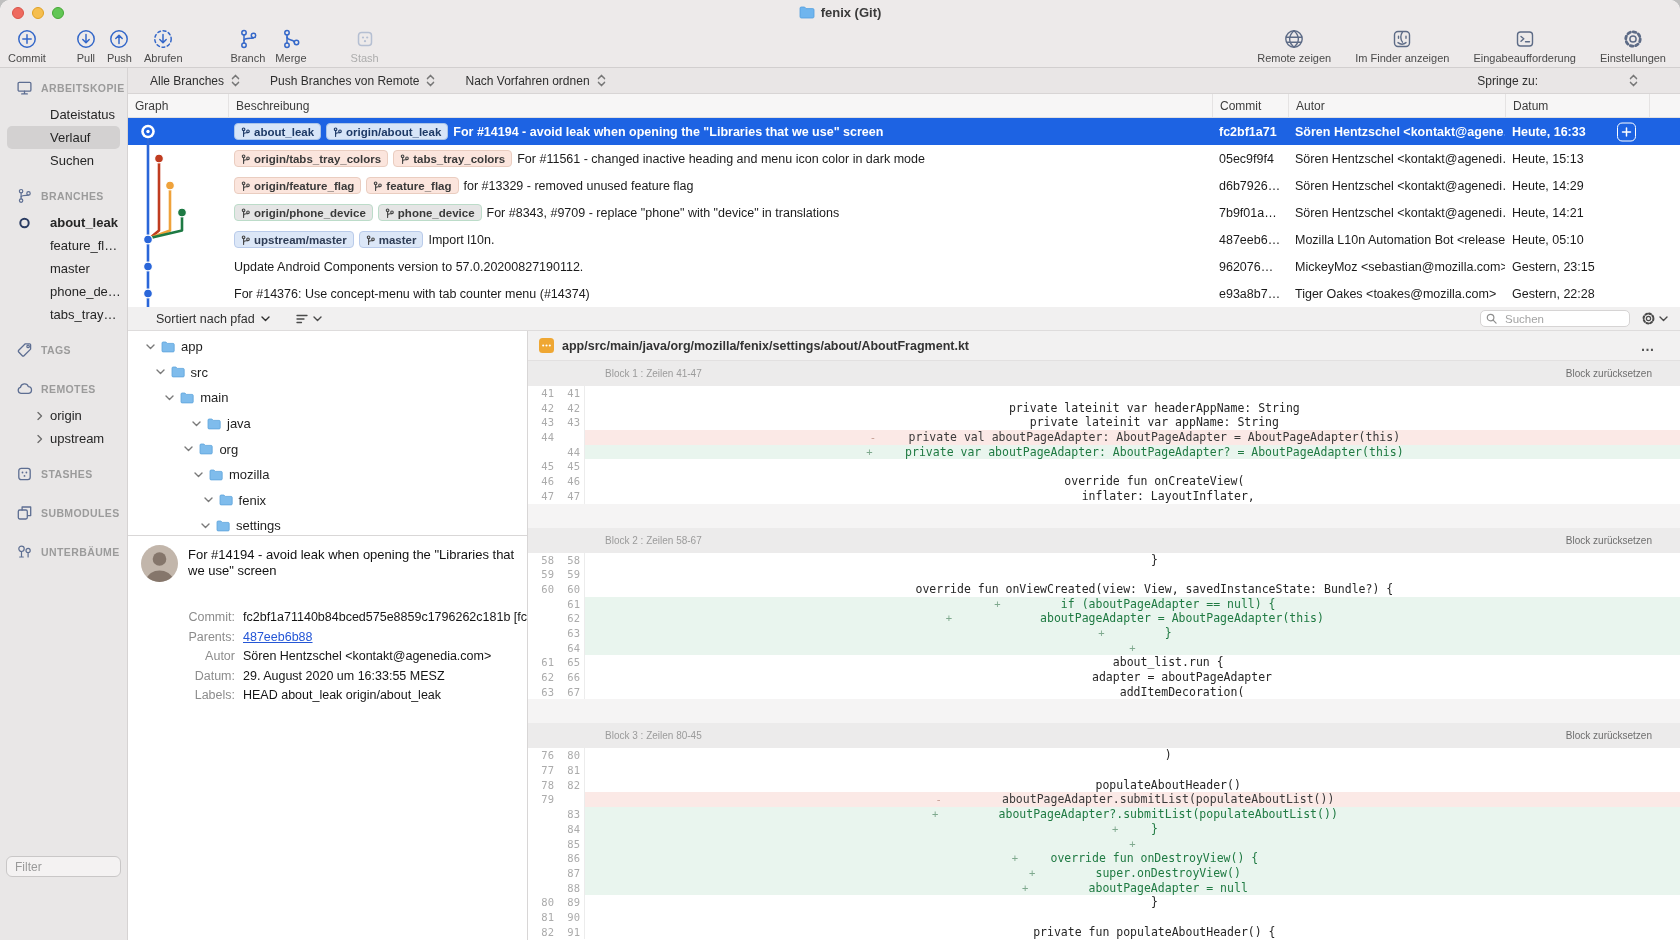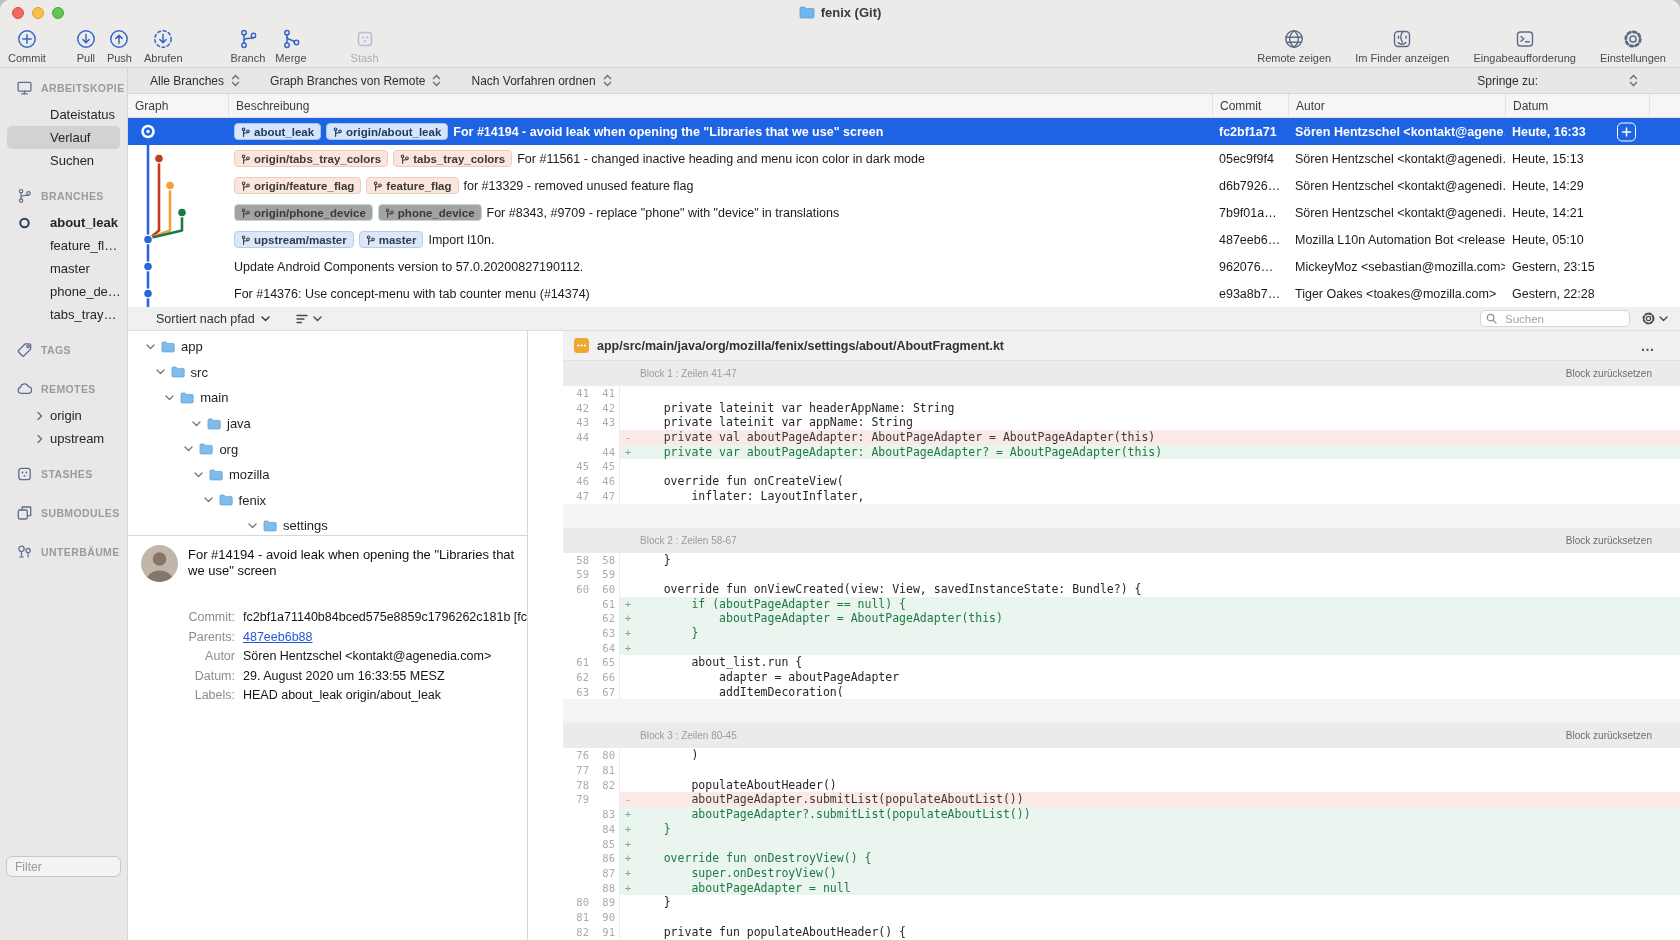--- a/index.html
+++ b/index.html
@@ -77,21 +77,21 @@
   .c-msg{font-size:12.5px;color:#1b1b1b;}
   .row.selected .c-msg{color:#fff;font-weight:700;}
   .cell-plain{font-size:12.5px;padding-left:7px;white-space:nowrap;overflow:hidden;color:#1b1b1b;}
   .row.selected .cell-plain{color:#fff;font-weight:700;}
   .badge{display:inline-flex;align-items:center;gap:4px;height:17px;padding:0 6px;border-radius:4px;
     font-size:11.5px;font-weight:600;border:1px solid;flex:0 0 auto;}
   .badge .icon{color:#444;}
   .badge-lightblue{background:#D7E5F8;border-color:#A9C4E9;color:#1E3A66;}
   .badge-lightblue .icon{color:#1E3A66;}
   .badge-salmon{background:#FBE5DD;border-color:#EACDC0;color:#3a3a3a;}
-  .badge-green{background:#a3a3a3;border-color:#BCDCC9;color:#3a3a3a;}
+  .badge-green{background:#e5e5e5;border-color:#BCDCC9;color:#3a3a3a;}
   .badge-steel{background:#DCE7F7;border-color:#B9CBEA;color:#2e3c55;}
   .addbtn{position:absolute;right:44px;top:50%;transform:translateY(-50%);width:19px;height:19px;
     border:1.5px solid #fff;border-radius:5px;color:#fff;display:flex;align-items:center;justify-content:center;}
 
   
   .midbar{position:absolute;left:128px;top:307px;width:1552px;height:24px;background:#F1F0F0;
     border-bottom:1px solid #DEDCDC;display:flex;align-items:center;font-size:12.5px;color:#2e2e2e;}
   .midbar .popup{margin-left:28px;gap:6px;}
   .viewopts{display:flex;align-items:center;gap:5px;margin-left:26px;color:#4a4a4a;}
   .searchbox{position:absolute;right:50px;top:3px;width:150px;height:17px;}
@@ -110,32 +110,32 @@
   .avatar{position:absolute;left:13px;top:9px;width:37px;height:37px;border-radius:50%;overflow:hidden;}
   .msg{position:absolute;left:60px;top:11px;width:330px;font-size:13px;color:#111;line-height:15.5px;}
   .fields{position:absolute;left:0;top:72px;width:100%;}
   .frow{display:flex;line-height:19.5px;font-size:12.5px;}
   .flabel{width:107px;text-align:right;color:#8C8C8C;flex:0 0 auto;}
   .fvalue{margin-left:8px;color:#151515;white-space:nowrap;overflow:hidden;flex:1;}
   .fvalue.link{color:#2456D6;text-decoration:underline;}
 
   
   .diffpane{position:absolute;left:527px;top:331px;width:1153px;bottom:0;background:#fff;
-    border-left:1px solid #D8D6D6;overflow:hidden;padding-left:35px;}
+    border-left:1px solid #D8D6D6;overflow:hidden;}
   .file-head{height:30px;background:#F2F1F1;border-bottom:1px solid #E2E0E0;display:flex;align-items:center;
     gap:8px;padding-left:11px;font-size:12.5px;font-weight:700;color:#333;position:relative;}
   .file-head .more{position:absolute;right:24px;font-weight:700;color:#555;letter-spacing:1.5px;font-size:14px;}
   .block-head{height:25px;background:#ECEBEB;display:flex;align-items:center;font-size:10px;color:#9B9B9B;position:relative;}
   .block-head .bh-title{margin-left:77px;}
   .block-head .bh-reset{position:absolute;right:28px;color:#6E6E6E;}
   .block-gap{height:24px;background:#F5F4F4;}
   .dline{display:flex;height:14.7px;font-family:"DejaVu Sans Mono",monospace;}
   .dnum{width:30px;text-align:right;padding-right:4px;font-size:10.5px;color:#ABABAB;line-height:14.7px;flex:0 0 auto;}
   .dnum.n2{width:27px;border-right:1px solid #ECECEC;}
-  .dcontent{flex:1;display:flex;line-height:14.7px;}
+  .dcontent{flex:1;display:flex;line-height:14.7px;justify-content:center;}
   .dsign{width:16px;text-align:center;font-size:10.5px;line-height:14.7px;color:#999;flex:0 0 auto;}
   .dcode{white-space:pre;font-size:11.5px;color:#262626;}
   .dline.add .dcontent{background:#E9F5EE;}
   .dline.add .dcode{color:#1F7A42;}
   .dline.add .dsign{color:#7FA98E;}
   .dline.del .dcontent{background:#FBE9E6;}
   .dline.del .dcode{color:#3a3a3a;}
   .dline.del .dsign{color:#C29B90;}
 </style>
 </head>
@@ -276,21 +276,21 @@
   <div class="filterbar" data-name="filter-bar">
     <div class="popup" data-name="branch-filter-dropdown">
       <span data-name="branch-filter-label">Alle Branches</span>
       <span class="icon" data-name="updown-icon">
           <svg width="9" height="13" viewBox="0 0 9 13" fill="none" stroke="#777" stroke-width="1.5" stroke-linecap="round" stroke-linejoin="round">
             <path d="M1.5 4.6L4.5 1.4l3 3.2M1.5 8.4l3 3.2 3-3.2"></path>
           </svg>
         </span>
     </div>
     <div class="popup" data-name="remote-filter-dropdown">
-      <span data-name="remote-filter-label">Graph Branches von Remote</span>
+      <span data-name="remote-filter-label">Push Branches von Remote</span>
       <span class="icon" data-name="updown-icon">
           <svg width="9" height="13" viewBox="0 0 9 13" fill="none" stroke="#777" stroke-width="1.5" stroke-linecap="round" stroke-linejoin="round">
             <path d="M1.5 4.6L4.5 1.4l3 3.2M1.5 8.4l3 3.2 3-3.2"></path>
           </svg>
         </span>
     </div>
     <div class="popup" data-name="order-filter-dropdown">
       <span data-name="order-filter-label">Nach Vorfahren ordnen</span>
       <span class="icon" data-name="updown-icon">
           <svg width="9" height="13" viewBox="0 0 9 13" fill="none" stroke="#777" stroke-width="1.5" stroke-linecap="round" stroke-linejoin="round">
@@ -766,21 +766,21 @@
               <path d="M1 1l3.5 3.5L8 1"></path>
             </svg>
           </span>
           <span class="icon" data-name="folder-tree-icon">
             <svg width="14" height="12" viewBox="0 0 14 12">
               <path d="M1 2.1C1 1.5 1.4 1 2 1h2.9l1.3 1.4h6c.5 0 1 .4 1 1v6.5c0 .6-.5 1-1 1H2c-.6 0-1-.4-1-1z" fill="#7FBCEC" stroke="#5FA4DC" stroke-width="0.8"></path>
             </svg>
           </span>
           <span data-name="tree-item-label">fenix</span>
         </div>
-        <div class="tree-row" data-name="tree-item-settings" style="padding-left: 120px;">
+        <div class="tree-row" data-name="tree-item-settings" style="padding-left: 73px;">
           <span class="icon chev" data-name="chevron-down-icon">
             <svg width="9" height="6" viewBox="0 0 9 6" fill="none" stroke="currentColor" stroke-linecap="round" stroke-linejoin="round" stroke-width="1.4">
               <path d="M1 1l3.5 3.5L8 1"></path>
             </svg>
           </span>
           <span class="icon" data-name="folder-tree-icon">
             <svg width="14" height="12" viewBox="0 0 14 12">
               <path d="M1 2.1C1 1.5 1.4 1 2 1h2.9l1.3 1.4h6c.5 0 1 .4 1 1v6.5c0 .6-.5 1-1 1H2c-.6 0-1-.4-1-1z" fill="#7FBCEC" stroke="#5FA4DC" stroke-width="0.8"></path>
             </svg>
           </span>

